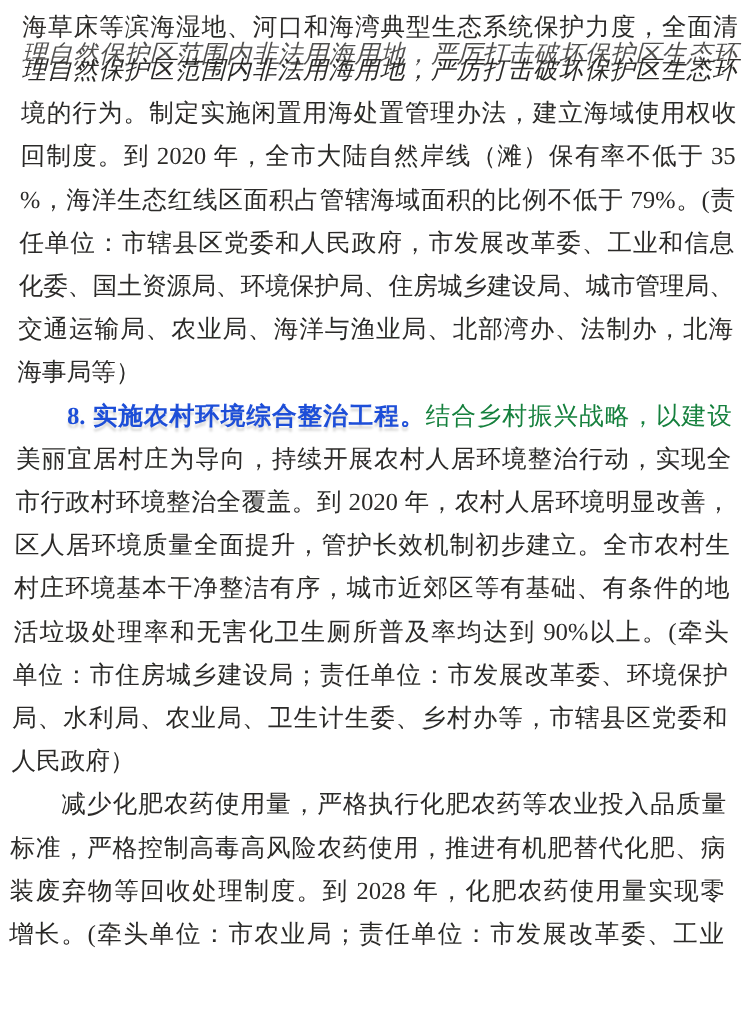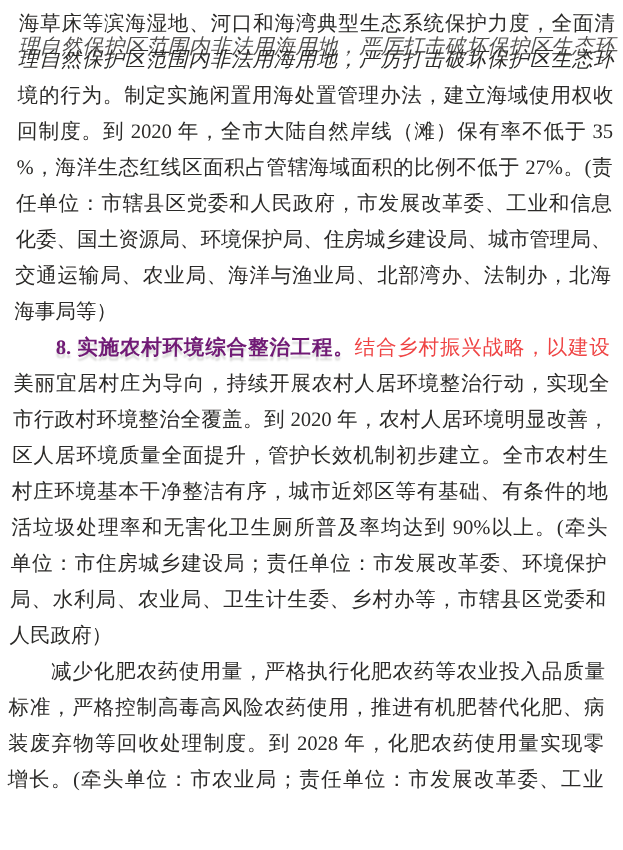--- a/index.html
+++ b/index.html
@@ -54,40 +54,40 @@
     opacity: 0.82;
     pointer-events: none;
   }
   .line.ghosted .main-copy {
     display: block;
     text-align: justify;
     text-align-last: justify;
   }
   .bold-run {
     font-weight: 700;
-    color: #701a75;
+    color: #1d4ed8;
     text-shadow: 0 4px 2px rgba(43, 42, 40, 0.18);
   }
   .light-run {
-    color: #ef4444;
+    color: #15803d;
   }
 </style>
 </head>
 <body>
 
 <div class="page">
   <div class="content" id="content">
       <div class="line">海草床等滨海湿地、河口和海湾典型生态系统保护力度，全面清</div>
       <div class="line ghosted">
         <span class="ghost-copy">理自然保护区范围内非法用海用地，严厉打击破坏保护区生态环</span>
         <span class="main-copy">理自然保护区范围内非法用海用地，严厉打击破坏保护区生态环</span>
       </div>
       <div class="line">境的行为。制定实施闲置用海处置管理办法，建立海域使用权收</div>
       <div class="line">回制度。到 2020 年，全市大陆自然岸线（滩）保有率不低于 35</div>
-      <div class="line">%，海洋生态红线区面积占管辖海域面积的比例不低于 27%。(责</div>
+      <div class="line">%，海洋生态红线区面积占管辖海域面积的比例不低于 79%。(责</div>
       <div class="line">任单位：市辖县区党委和人民政府，市发展改革委、工业和信息</div>
       <div class="line">化委、国土资源局、环境保护局、住房城乡建设局、城市管理局、</div>
       <div class="line">交通运输局、农业局、海洋与渔业局、北部湾办、法制办，北海</div>
       <div class="line para-end">海事局等）</div>
       <div class="line indent"><span class="bold-run">8. 实施农村环境综合整治工程。</span><span class="light-run">结合乡村振兴战略，以建设</span></div>
       <div class="line">美丽宜居村庄为导向，持续开展农村人居环境整治行动，实现全</div>
       <div class="line">市行政村环境整治全覆盖。到 2020 年，农村人居环境明显改善，</div>
       <div class="line">区人居环境质量全面提升，管护长效机制初步建立。全市农村生</div>
       <div class="line">村庄环境基本干净整洁有序，城市近郊区等有基础、有条件的地</div>
       <div class="line">活垃圾处理率和无害化卫生厕所普及率均达到 90%以上。(牵头</div>

